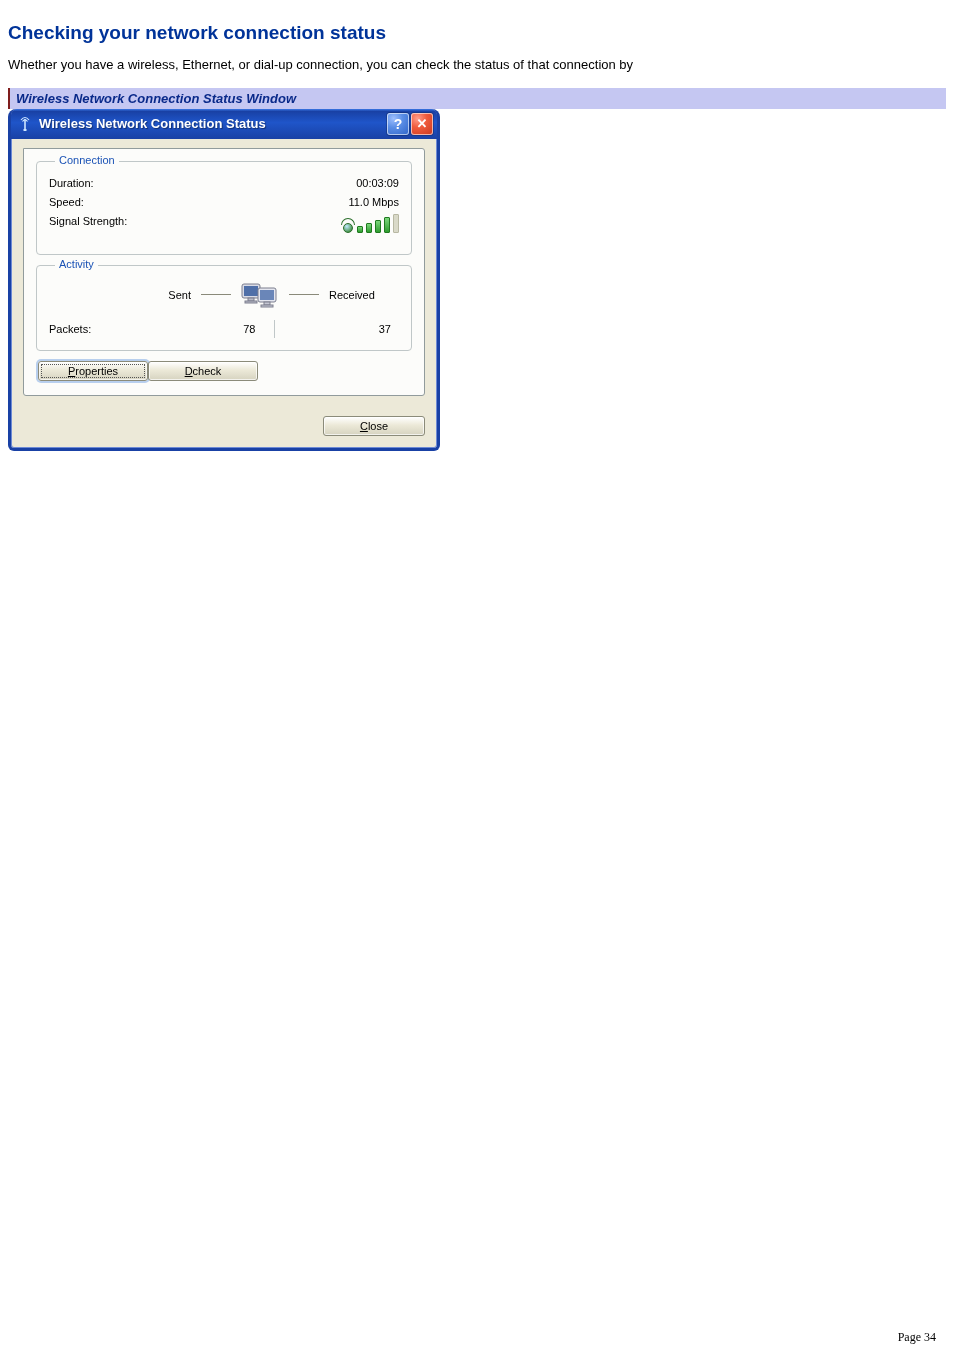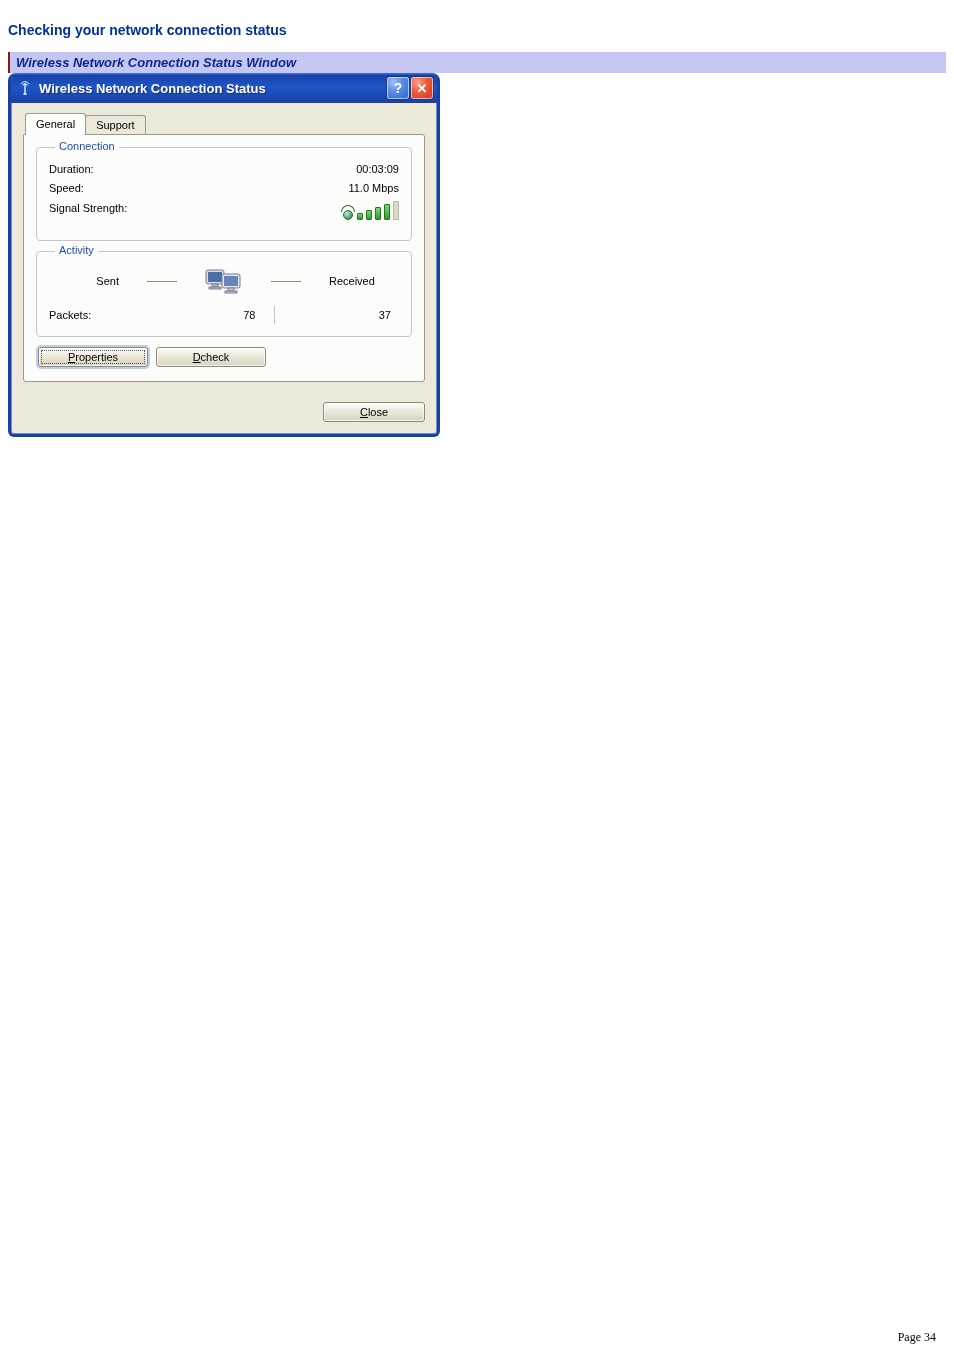--- a/index.html
+++ b/index.html
@@ -10,21 +10,21 @@
     font-size: 13px;
     color: #000;
     width: 954px;
   }
   .page {
     padding: 8px 8px 40px 8px;
     box-sizing: border-box;
   }
   h2.section-title {
     color: #003399;
-    font-size: 14px;
+    font-size: 19px;
     font-weight: bold;
     margin: 14px 0 12px 0;
   }
   p.body-text {
     margin: 6px 0;
     line-height: 1.35;
   }
   .taskbar-icon {
     display: inline-block;
     width: 16px;
@@ -213,42 +213,42 @@
   .signal .b1 { height: 5px; }
   .signal .b2 { height: 8px; }
   .signal .b3 { height: 11px; }
   .signal .b4 { height: 14px; }
   .signal .b5 { height: 17px; }
 
   
   .activity-row {
     display: flex;
     align-items: center;
-    justify-content: space-between;
+    justify-content: flex-end;
     gap: 10px;
     margin: 4px 0 10px 0;
   }
   .activity-row .lbl { font-size: 11px; }
   .activity-row .dash { flex: 0 0 30px; border-top: 1px solid #8a8a7a; height: 0; }
   .monitors {
     width: 38px; height: 30px; position: relative;
   }
   .monitors svg { display:block; }
   .packets-row {
     display: flex;
     align-items: center;
     margin-top: 6px;
   }
   .packets-row .p-label { flex: 0 0 90px; }
   .packets-row .p-sent { flex: 1; text-align: right; padding-right: 18px; }
   .packets-row .p-div { width: 1px; height: 18px; background: #c0c7c8; }
   .packets-row .p-recv { flex: 1; text-align: right; padding-right: 8px; }
 
   
-  .btn-row { display: flex; gap: 8px; margin: 4px 0 2px 2px; align-items: center; }
+  .btn-row { display: flex; margin: 4px 0 2px 2px; align-items: center; }
   .xp-btn {
     min-width: 84px;
     padding: 3px 12px;
     font-size: 11px;
     font-family: Tahoma, sans-serif;
     background: linear-gradient(to bottom, #ffffff, #ece9d8 45%, #d6d3c0);
     border: 1px solid #8b8b7a;
     border-radius: 3px;
     box-shadow: inset 0 0 0 1px rgba(255,255,255,.7);
     cursor: pointer;
@@ -268,20 +268,21 @@
   .page-wrap { position: relative; min-height: 1351px; }
   .page-num-outer { position: absolute; bottom: 6px; right: 18px; }
 </style>
 </head>
 <body>
 <div class="page-wrap">
 <div class="page">
 
 <h2 class="section-title">Checking your network connection status</h2>
 
+<p class="body-text">Whether you have a wireless, Ethernet, or dial-up connection, you can check the status of that connection by</p>
 
 
 <div class="caption-bar">Wireless Network Connection Status Window</div>
 
 <div class="xp-window">
   <div class="titlebar">
     <span class="app-icon">
       <svg width="16" height="16" viewBox="0 0 16 16">
         <path d="M8 3 L8 14" stroke="#cfe6ff" stroke-width="1.6" fill="none"></path>
         <path d="M4 4 Q8 -1 12 4" stroke="#cfe6ff" stroke-width="1.2" fill="none"></path>
@@ -290,24 +291,20 @@
       </svg>
     </span>
     <span class="title-text">Wireless Network Connection Status</span>
     <div class="win-btns">
       <div class="win-btn help">?</div>
       <div class="win-btn close">✕</div>
     </div>
   </div>
 
   <div class="client">
-    <div class="tabstrip">
-      <div class="tab active">General</div>
-      <div class="tab">Support</div>
-    </div>
 
     <div class="tabpanel">
 
       <div class="groupbox">
         <div class="group-legend">Connection</div>
 
         <div class="kv-row">
           <span class="label">Duration:</span>
           <span class="value">00:03:09</span>
         </div>

